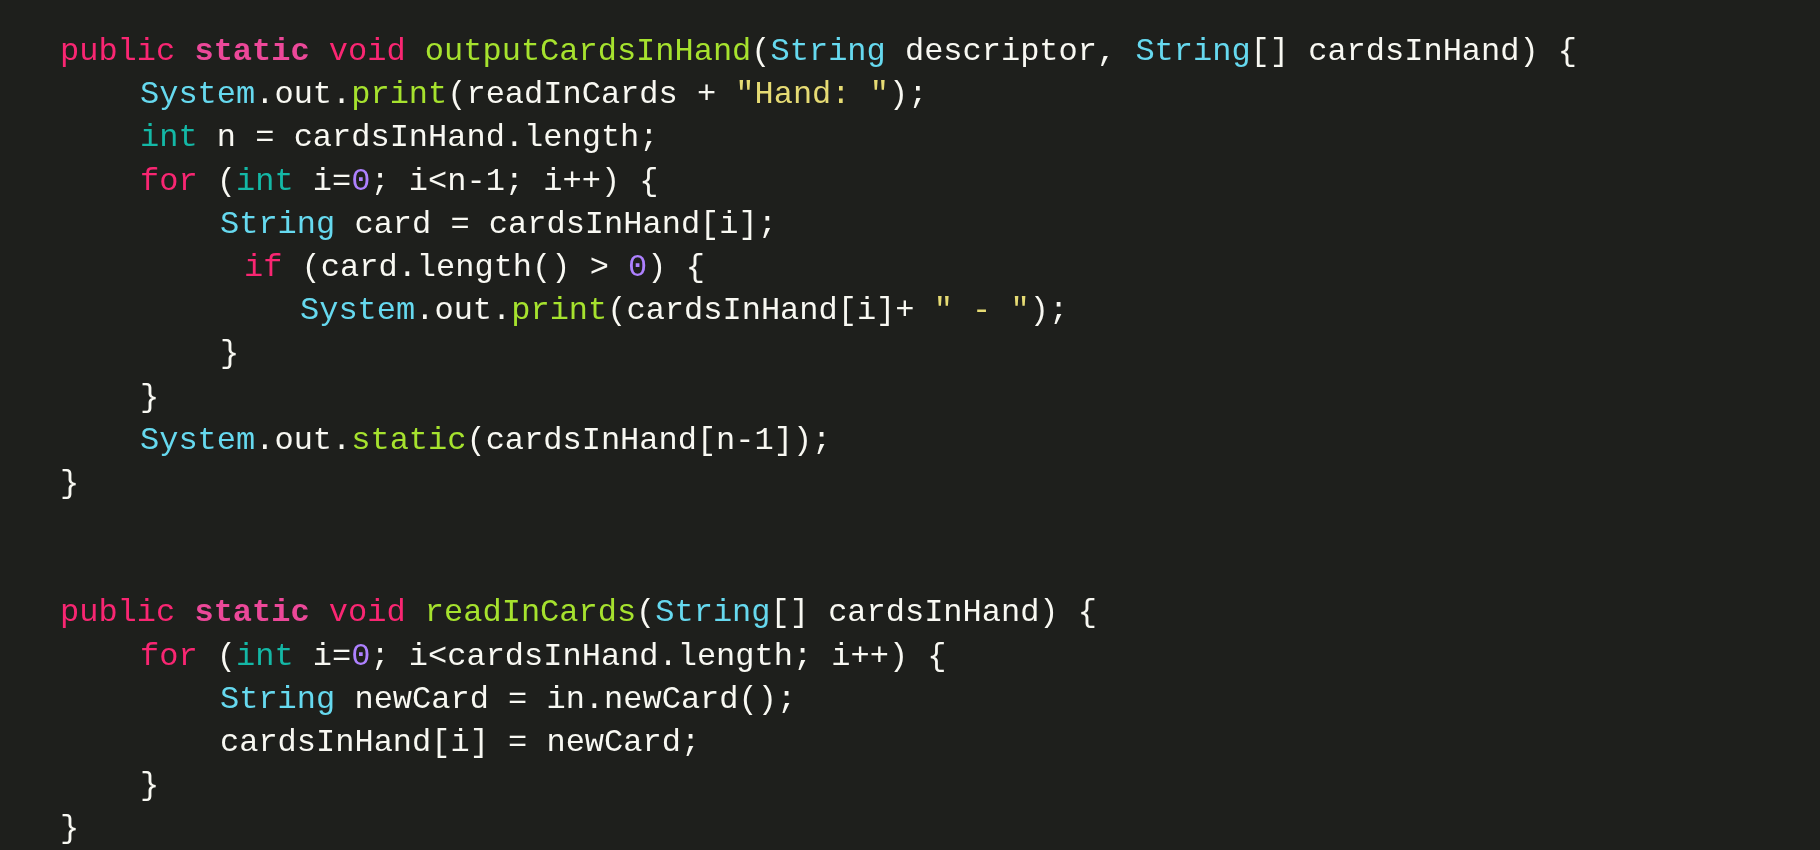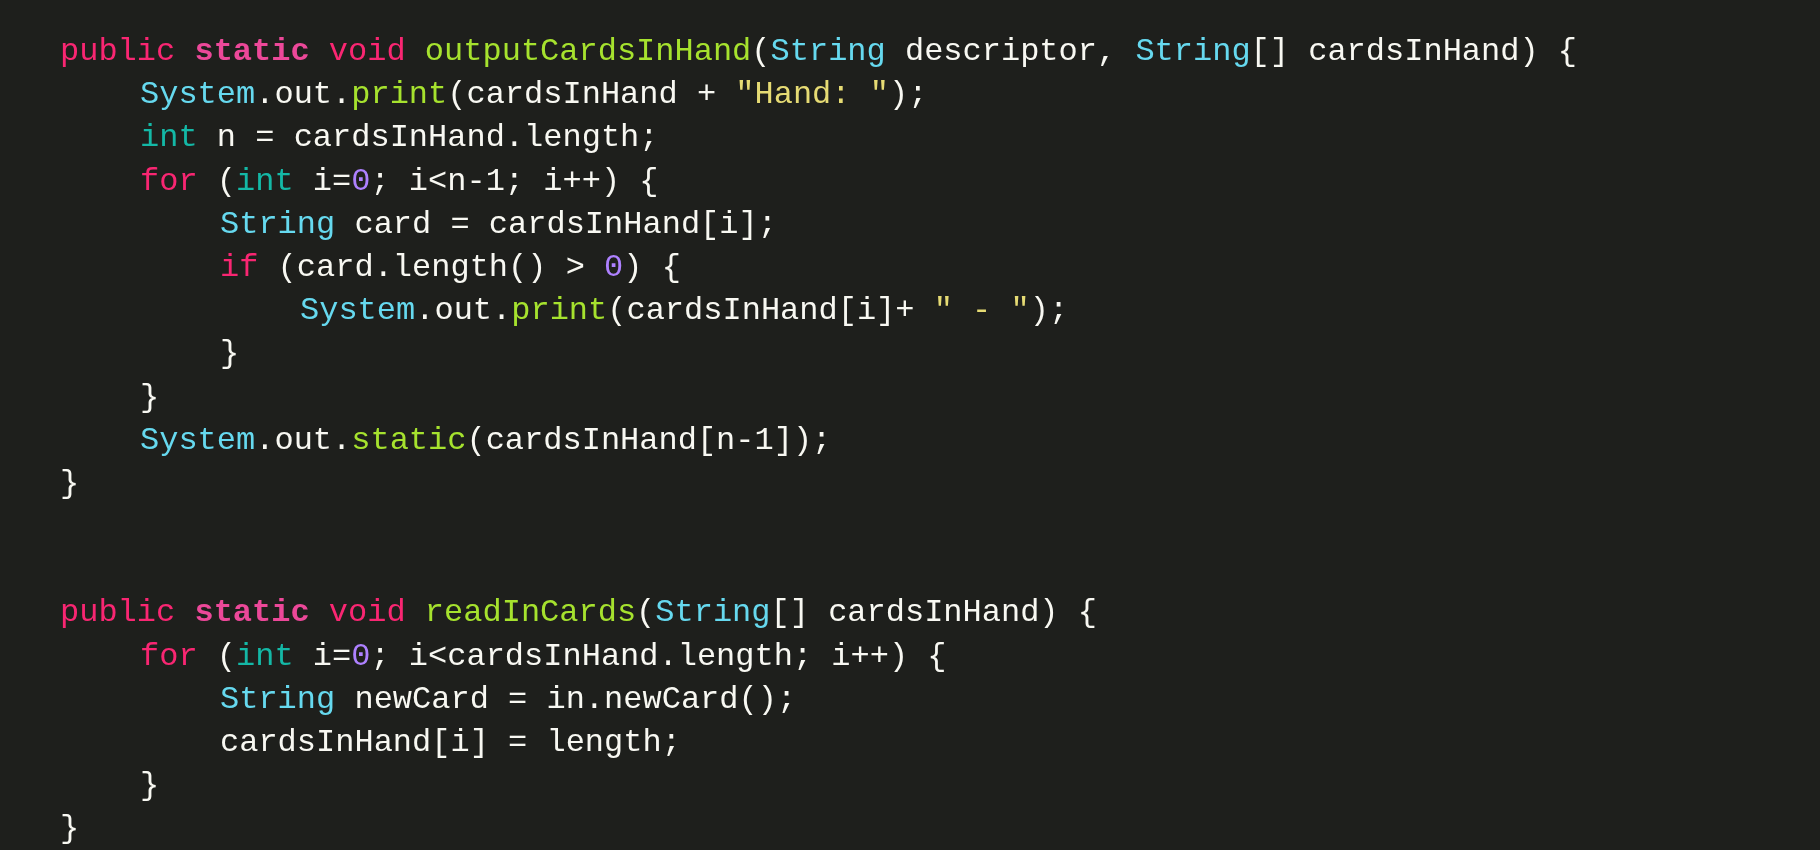--- a/index.html
+++ b/index.html
@@ -28,51 +28,51 @@
 
     .code-line {
       display: flex;
       white-space: pre;
     }
 
     .kw-public    { color: #f92672; }  
     .kw-static    { color: #ec4899; font-weight: bold; }
     .kw-void      { color: #f92672; }
     .kw-for       { color: #f92672; }
-    .kw-if        { color: #f92672; }
+    .kw-if        { color: #f92672; margin-left: 24px; }
     .kw-int       { color: #14b8a6; }  
     .kw-string    { color: #66d9ef; }
     .method-name  { color: #a6e22e; }  
     .string-lit   { color: #e6db74; }  
     .number-lit   { color: #ae81ff; }  
     .plain        { color: #f8f8f2; }
     .type-name    { color: #66d9ef; }
 
     .blank-line {
       height: 1.35em;
     }
   </style>
 </head>
 <body>
 
 <div class="code-editor">
   <div id="code-container">
       <div class="code-line"><span class="kw-public">public</span><span class="plain"> </span><span class="kw-static">static</span><span class="plain"> </span><span class="kw-void">void</span><span class="plain"> </span><span class="method-name">outputCardsInHand</span><span class="plain">(</span><span class="kw-string">String</span><span class="plain"> descriptor, </span><span class="kw-string">String</span><span class="plain">[] cardsInHand) {</span></div>
-      <div class="code-line"><span style="display: inline-block; width: 80px;"></span><span class="type-name">System</span><span class="plain">.out.</span><span class="method-name">print</span><span class="plain">(cardsInHand + </span><span class="string-lit">"Hand: "</span><span class="plain">);</span></div>
+      <div class="code-line"><span style="display: inline-block; width: 80px;"></span><span class="type-name">System</span><span class="plain">.out.</span><span class="method-name">print</span><span class="plain">(readInCards + </span><span class="string-lit">"Hand: "</span><span class="plain">);</span></div>
       <div class="code-line"><span style="display: inline-block; width: 80px;"></span><span class="kw-int">int</span><span class="plain"> n = cardsInHand.length;</span></div>
       <div class="code-line"><span style="display: inline-block; width: 80px;"></span><span class="kw-for">for</span><span class="plain"> (</span><span class="kw-int">int</span><span class="plain"> i=</span><span class="number-lit">0</span><span class="plain">; i&lt;n-1; i++) {</span></div>
       <div class="code-line"><span style="display: inline-block; width: 160px;"></span><span class="kw-string">String</span><span class="plain"> card = cardsInHand[i];</span></div>
       <div class="code-line"><span style="display: inline-block; width: 160px;"></span><span class="kw-if">if</span><span class="plain"> (card.length() &gt; </span><span class="number-lit">0</span><span class="plain">) {</span></div>
       <div class="code-line"><span style="display: inline-block; width: 240px;"></span><span class="type-name">System</span><span class="plain">.out.</span><span class="method-name">print</span><span class="plain">(cardsInHand[i]+ </span><span class="string-lit">" - "</span><span class="plain">);</span></div>
       <div class="code-line"><span style="display: inline-block; width: 160px;"></span><span class="plain">}</span></div>
       <div class="code-line"><span style="display: inline-block; width: 80px;"></span><span class="plain">}</span></div>
       <div class="code-line"><span style="display: inline-block; width: 80px;"></span><span class="type-name">System</span><span class="plain">.out.</span><span class="method-name">static</span><span class="plain">(cardsInHand[n-1]);</span></div>
       <div class="code-line"><span class="plain">}</span></div>
       <div class="blank-line"></div>
       <div class="blank-line"></div>
       <div class="code-line"><span class="kw-public">public</span><span class="plain"> </span><span class="kw-static">static</span><span class="plain"> </span><span class="kw-void">void</span><span class="plain"> </span><span class="method-name">readInCards</span><span class="plain">(</span><span class="kw-string">String</span><span class="plain">[] cardsInHand) {</span></div>
       <div class="code-line"><span style="display: inline-block; width: 80px;"></span><span class="kw-for">for</span><span class="plain"> (</span><span class="kw-int">int</span><span class="plain"> i=</span><span class="number-lit">0</span><span class="plain">; i&lt;cardsInHand.length; i++) {</span></div>
       <div class="code-line"><span style="display: inline-block; width: 160px;"></span><span class="kw-string">String</span><span class="plain"> newCard = in.newCard();</span></div>
-      <div class="code-line"><span style="display: inline-block; width: 160px;"></span><span class="plain">cardsInHand[i] = length;</span></div>
+      <div class="code-line"><span style="display: inline-block; width: 160px;"></span><span class="plain">cardsInHand[i] = newCard;</span></div>
       <div class="code-line"><span style="display: inline-block; width: 80px;"></span><span class="plain">}</span></div>
       <div class="code-line"><span class="plain">}</span></div>
     </div>
 </div>
 
 </body></html>

